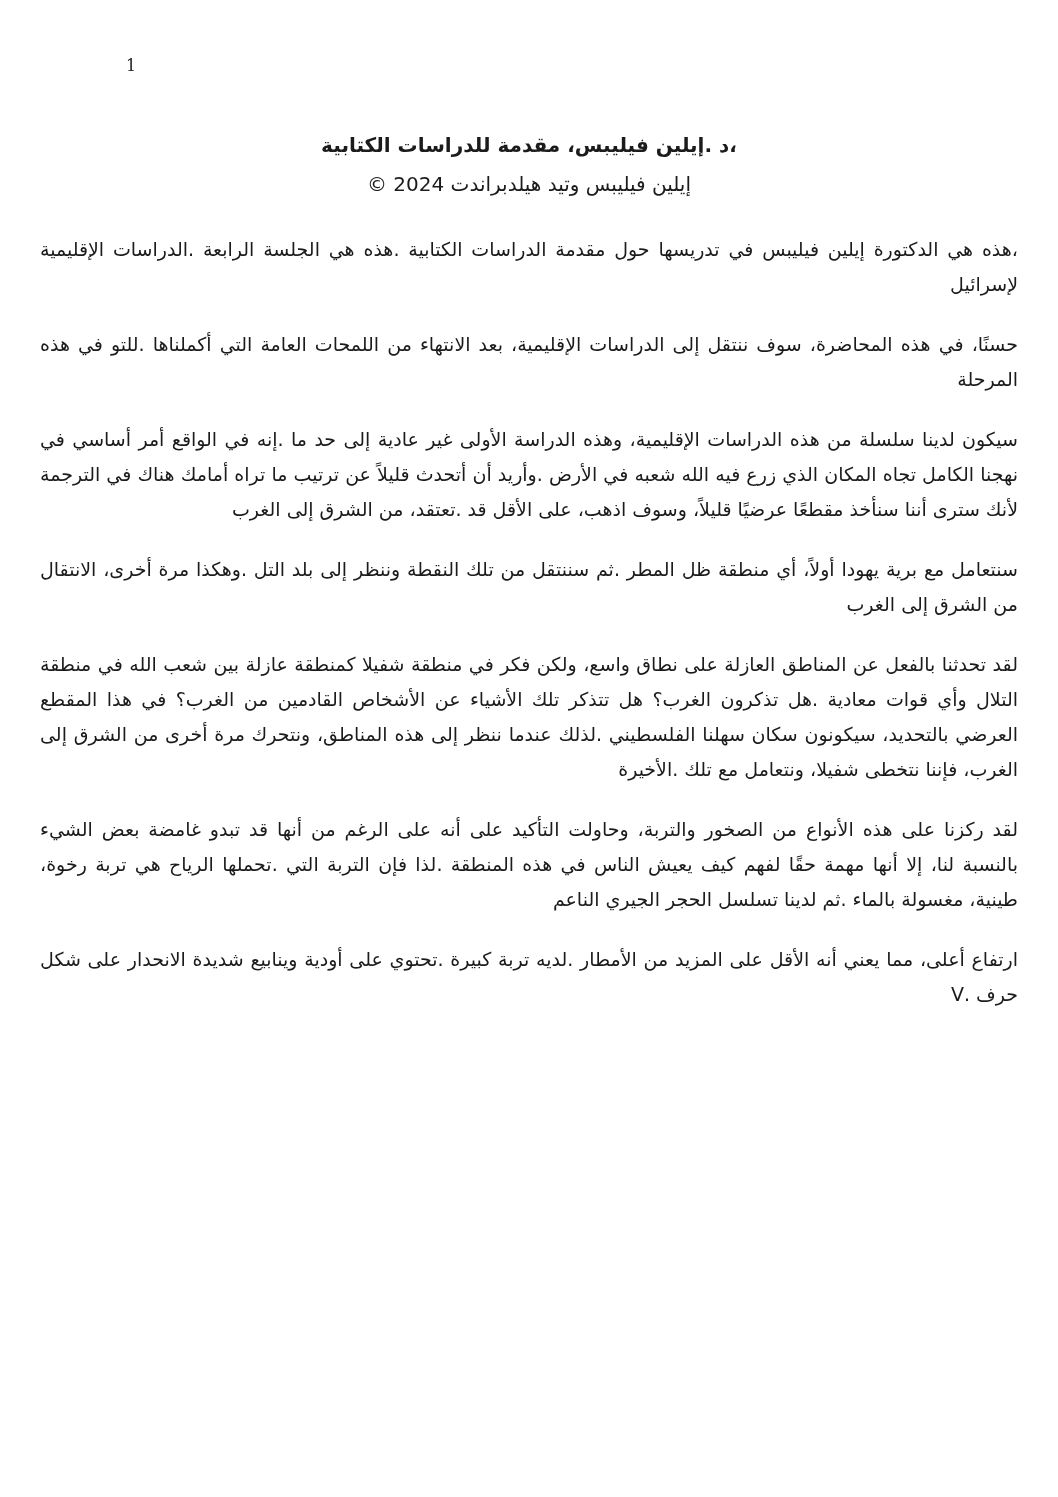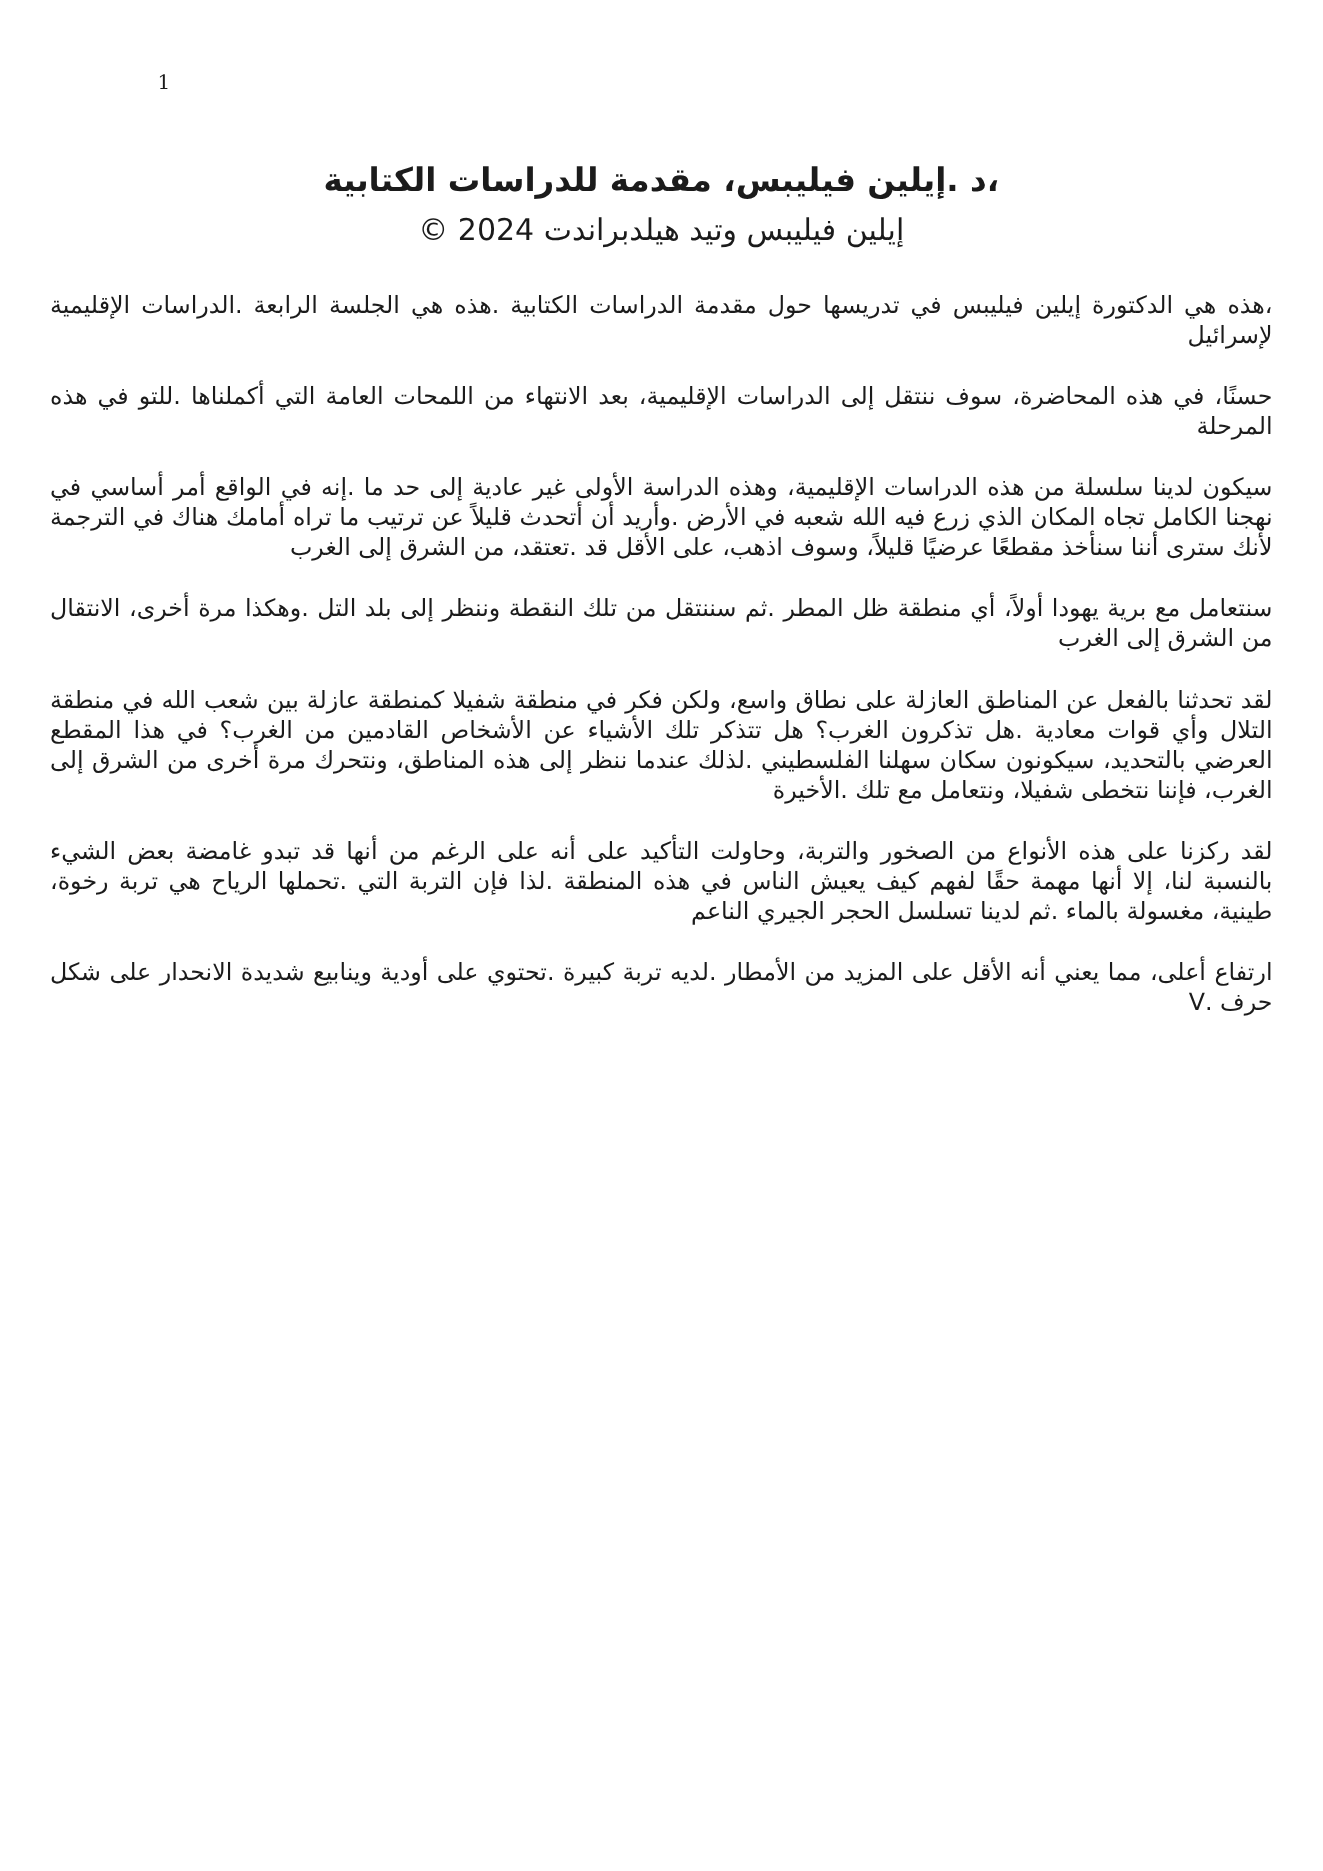--- a/index.html
+++ b/index.html
@@ -25,36 +25,36 @@
     color: #1b1b1b;
   }
   .doc {
     padding: 126px 40px 0 40px;
     direction: rtl;
   }
   .title-block {
     text-align: center;
   }
   .title-line {
-    font-size: 26px;
+    font-size: 20px;
     font-weight: bold;
     line-height: 38px;
   }
   .byline {
-    font-size: 24px;
+    font-size: 20px;
     line-height: 28px;
     margin-top: 6px;
     text-align: center;
   }
   .paragraphs {
     margin-top: 34px;
   }
   .paragraphs p {
     font-size: 19px;
-    line-height: 24px;
+    line-height: 35px;
     text-align: justify;
     margin: 0 0 25px 0;
   }
 </style>
 </head>
 <body>
 
 <div class="sheet">
 
   <div class="page-number">1</div>

